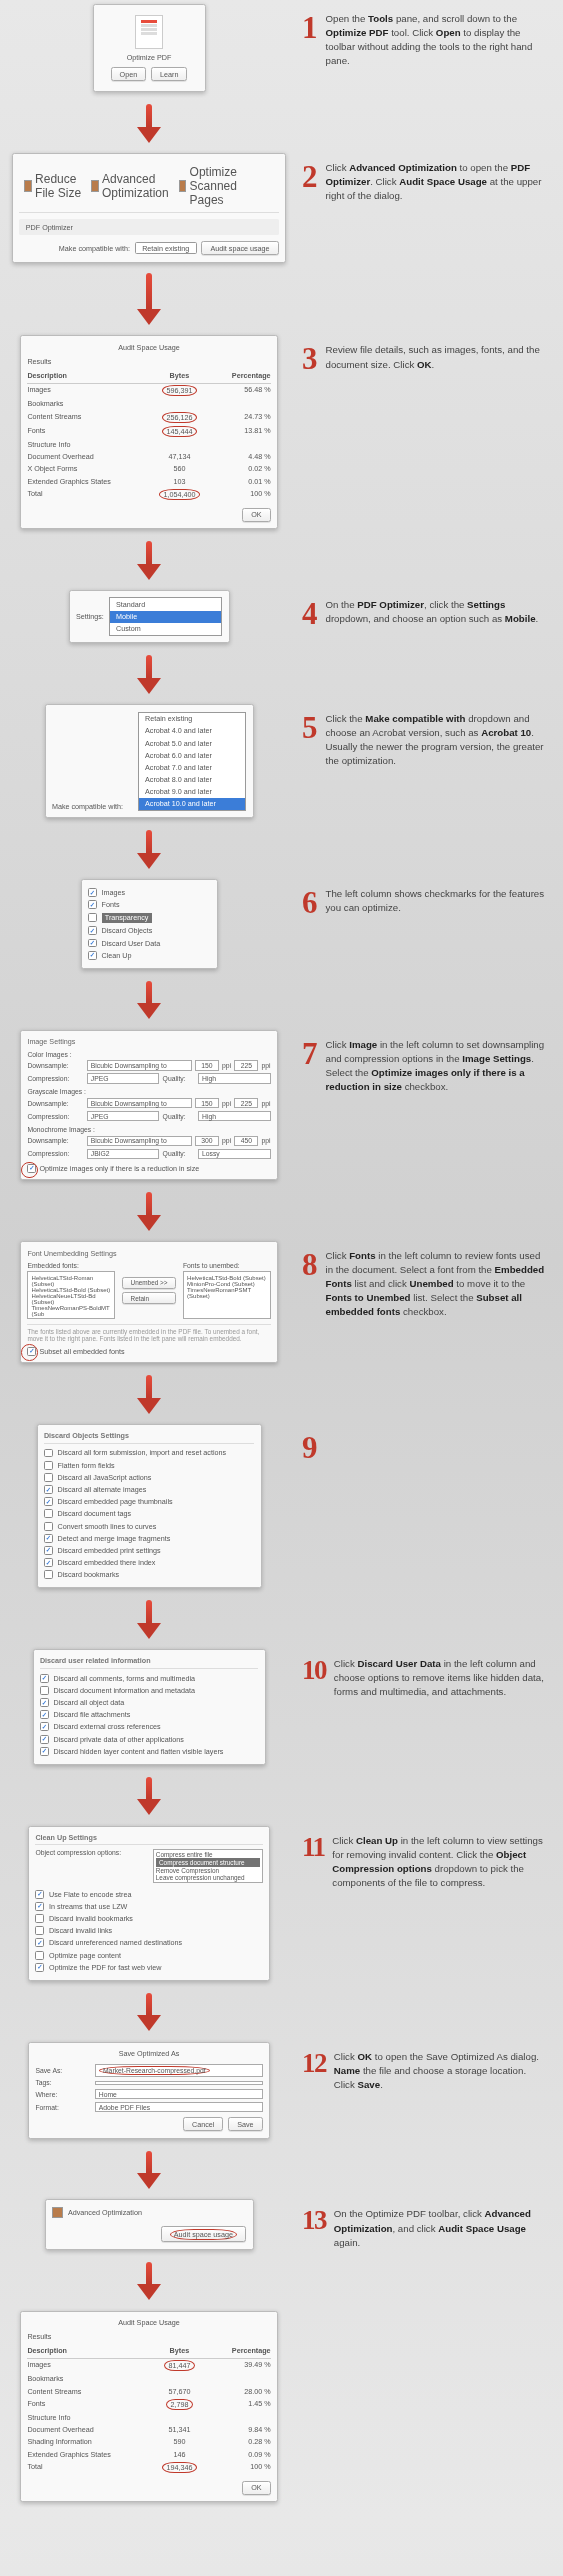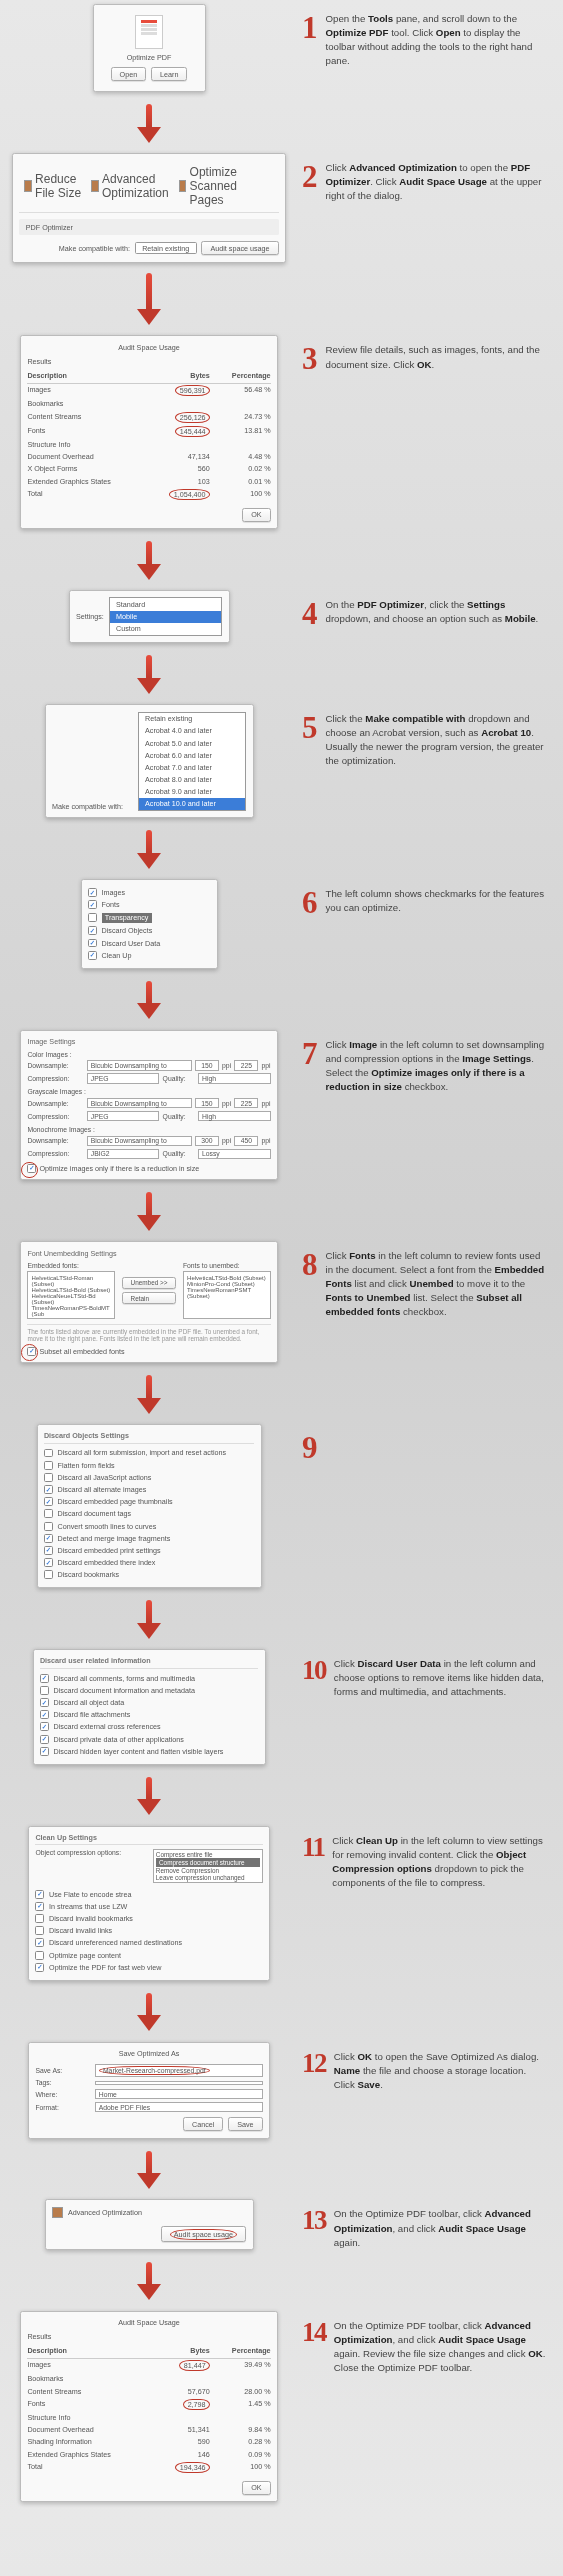--- a/index.html
+++ b/index.html
@@ -27,21 +27,21 @@
 .toolbar{display:flex;padding:4.8px;border-bottom:0.8px solid #ddd;font-size:12px;margin-bottom:6.4px}
 .toolbar span{display:flex;align-items:center;gap:3.2px}
 .tb-icon{width:11.3px;height:11.3px;background:#b97c4b;border:0.8px solid #999}
 .sub-bar{background:#eee;padding:3.2px 6.4px;font-size:7.2px;border-radius:1.6px;margin-bottom:3.2px}
 .compat-row{display:flex;align-items:center;gap:4.8px;font-size:7.2px;margin-top:6.4px;justify-content:flex-end}
 .sel{border:0.8px solid #999;background:#fff;padding:0.8px 6.4px;font-size:7.2px;border-radius:1.6px}
 .table{width:100%;font-size:7.2px}
 .table .hdr{display:flex;font-weight:bold;border-bottom:0.8px solid #ccc;padding:2.4px 0}
 .table .row{display:flex;padding:1.6px 0}
 .table .c1{flex:2}
-.table .c2{flex:1;text-align:right}
+.table .c2{flex:1;text-align:center}
 .table .c3{flex:1;text-align:right}
 .ring{border:1.6px solid #c0392b;border-radius:50%/70%;padding:0 3.2px;display:inline-block}
 .dropdown{border:0.8px solid #999;background:#fff;font-size:7.2px}
 .dropdown .opt{padding:1.6px 6.4px}
 .dropdown .opt.sel-opt{background:#3b7dd8;color:#fff}
 .chk-list{list-style:none}
 .chk-list li{display:flex;align-items:center;gap:4.8px;padding:1.6px 0;font-size:7.2px}
 .chk{width:8.9px;height:8.9px;border:0.8px solid #888;background:#fff;display:inline-flex;align-items:center;justify-content:center;font-size:6.4px;color:#3b7dd8;border-radius:1.6px}
 .chk.on::after{content:'✓';font-weight:bold}
 .hl{background:#737373;color:#fff;padding:0.8px 3.2px}
@@ -649,20 +649,16 @@
                 <span class="c2"><span class="ring">194,346</span></span>
                 <span class="c3">100 %</span>
               </div>
             </div>
   </div>
   <div class="btn-row" style="justify-content:flex-end;margin-top:6.4px">
             <span class="btn">OK</span>
           </div>
  </div>
 </div>
-<div class="txt-col">
-        <div class="step-num wide">14</div>
-        <div class="step-text">On the Optimize PDF toolbar, click <b>Advanced Optimization</b>, and click <b>Audit Space Usage</b> again. Review the file size changes and click <b>OK</b>. Close the Optimize PDF toolbar.</div>
-      </div>
 </div>
 
 </div>
 
 
 </body></html>

